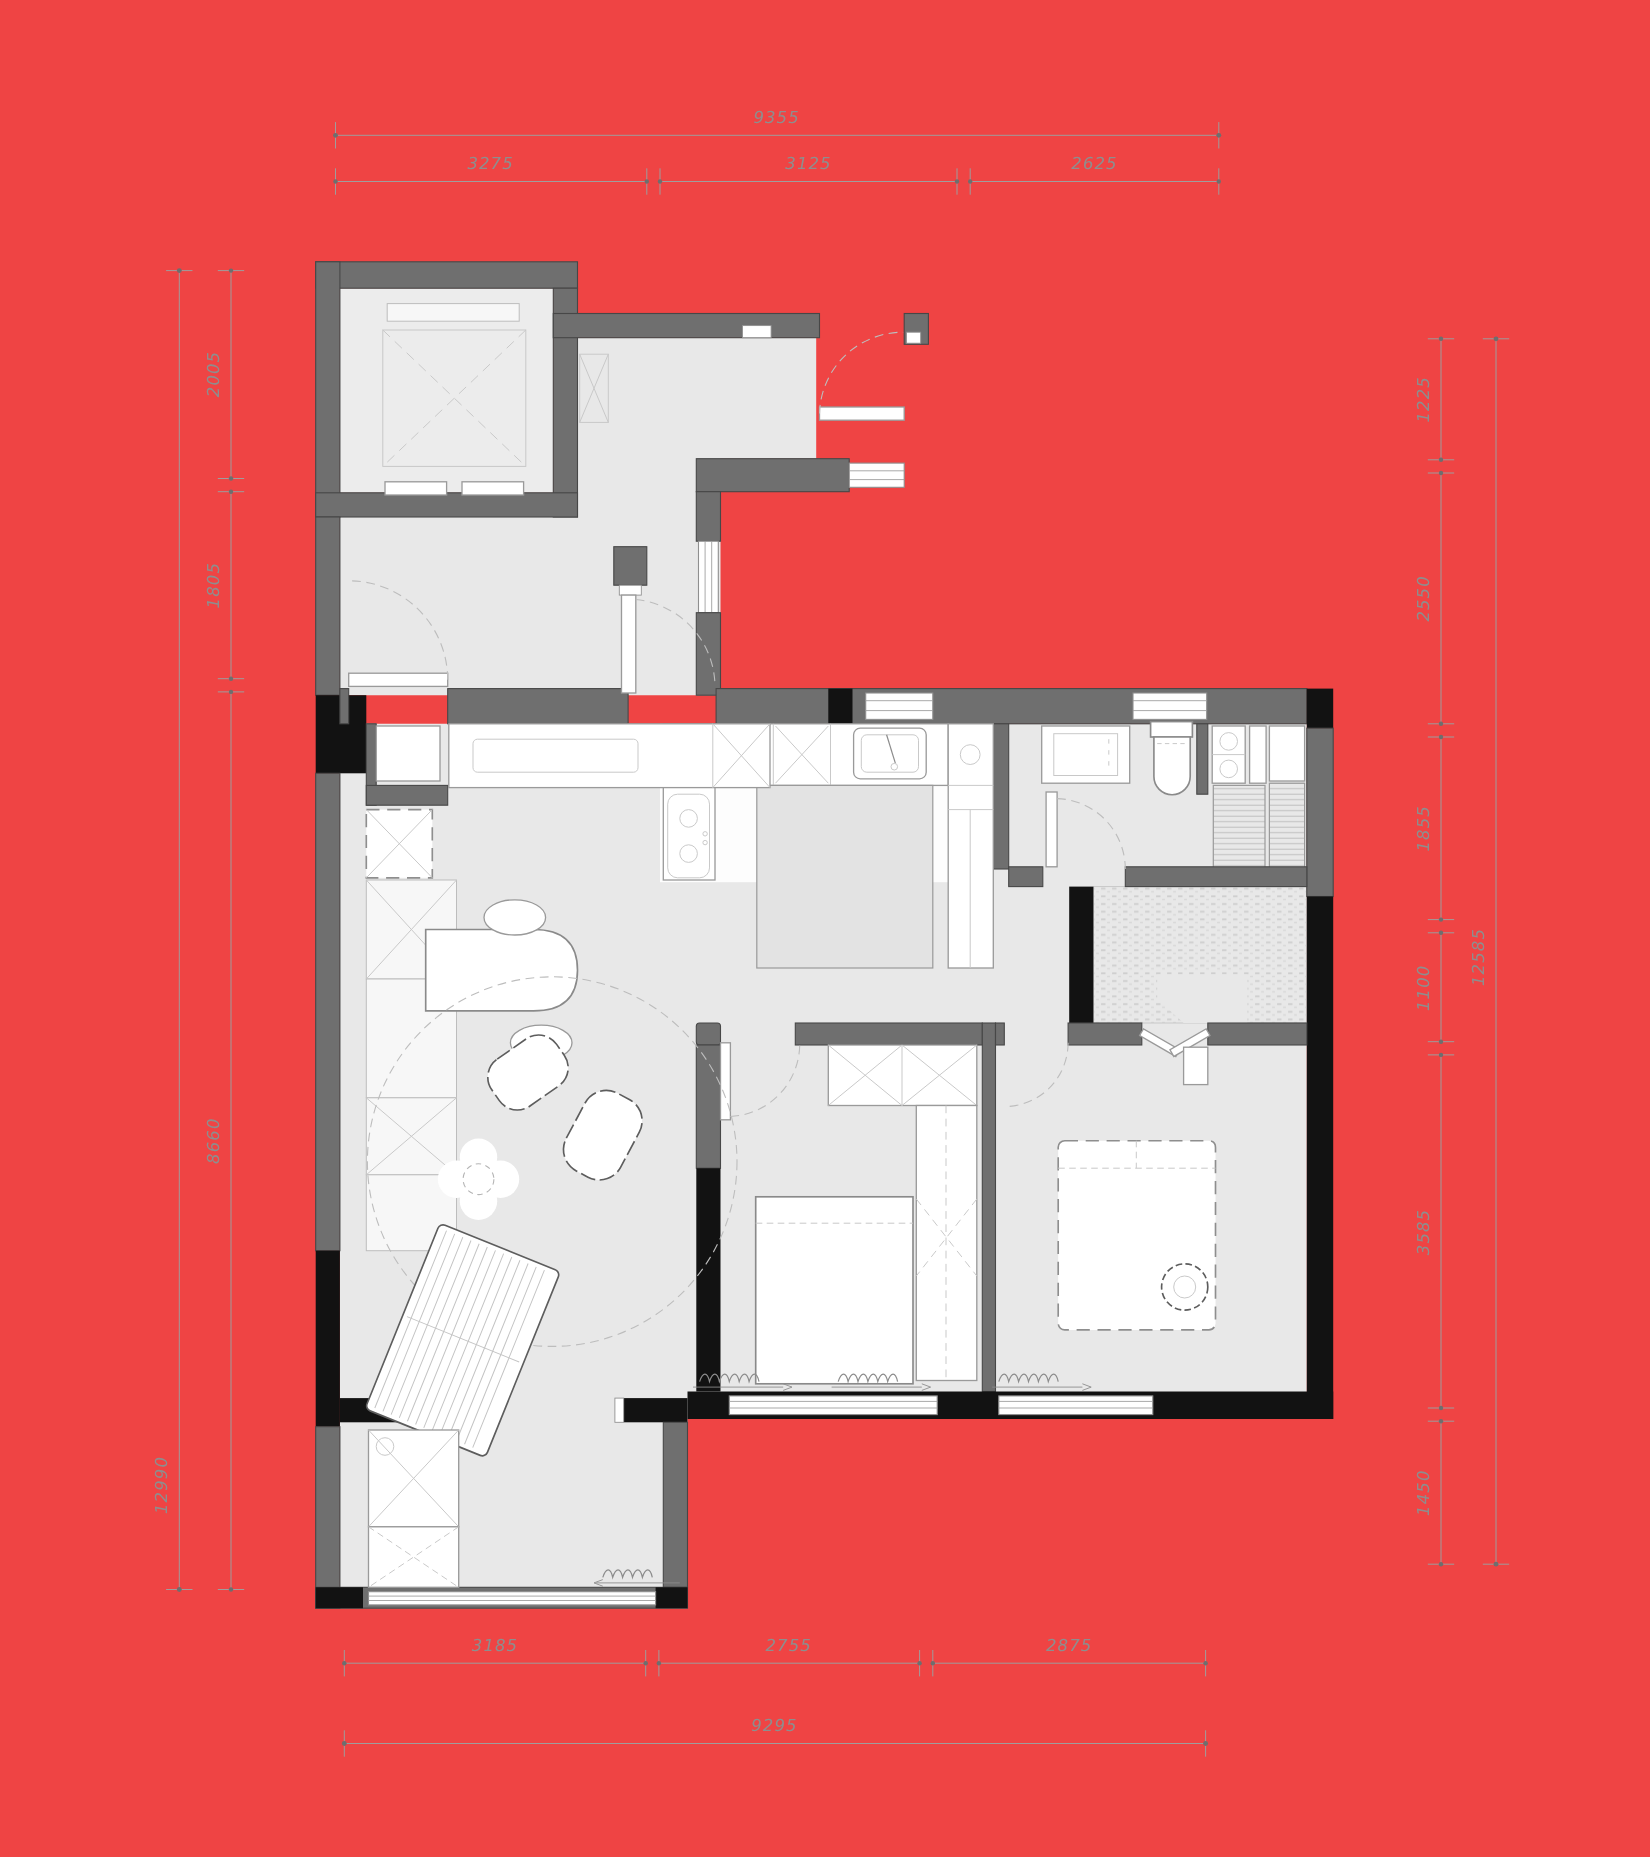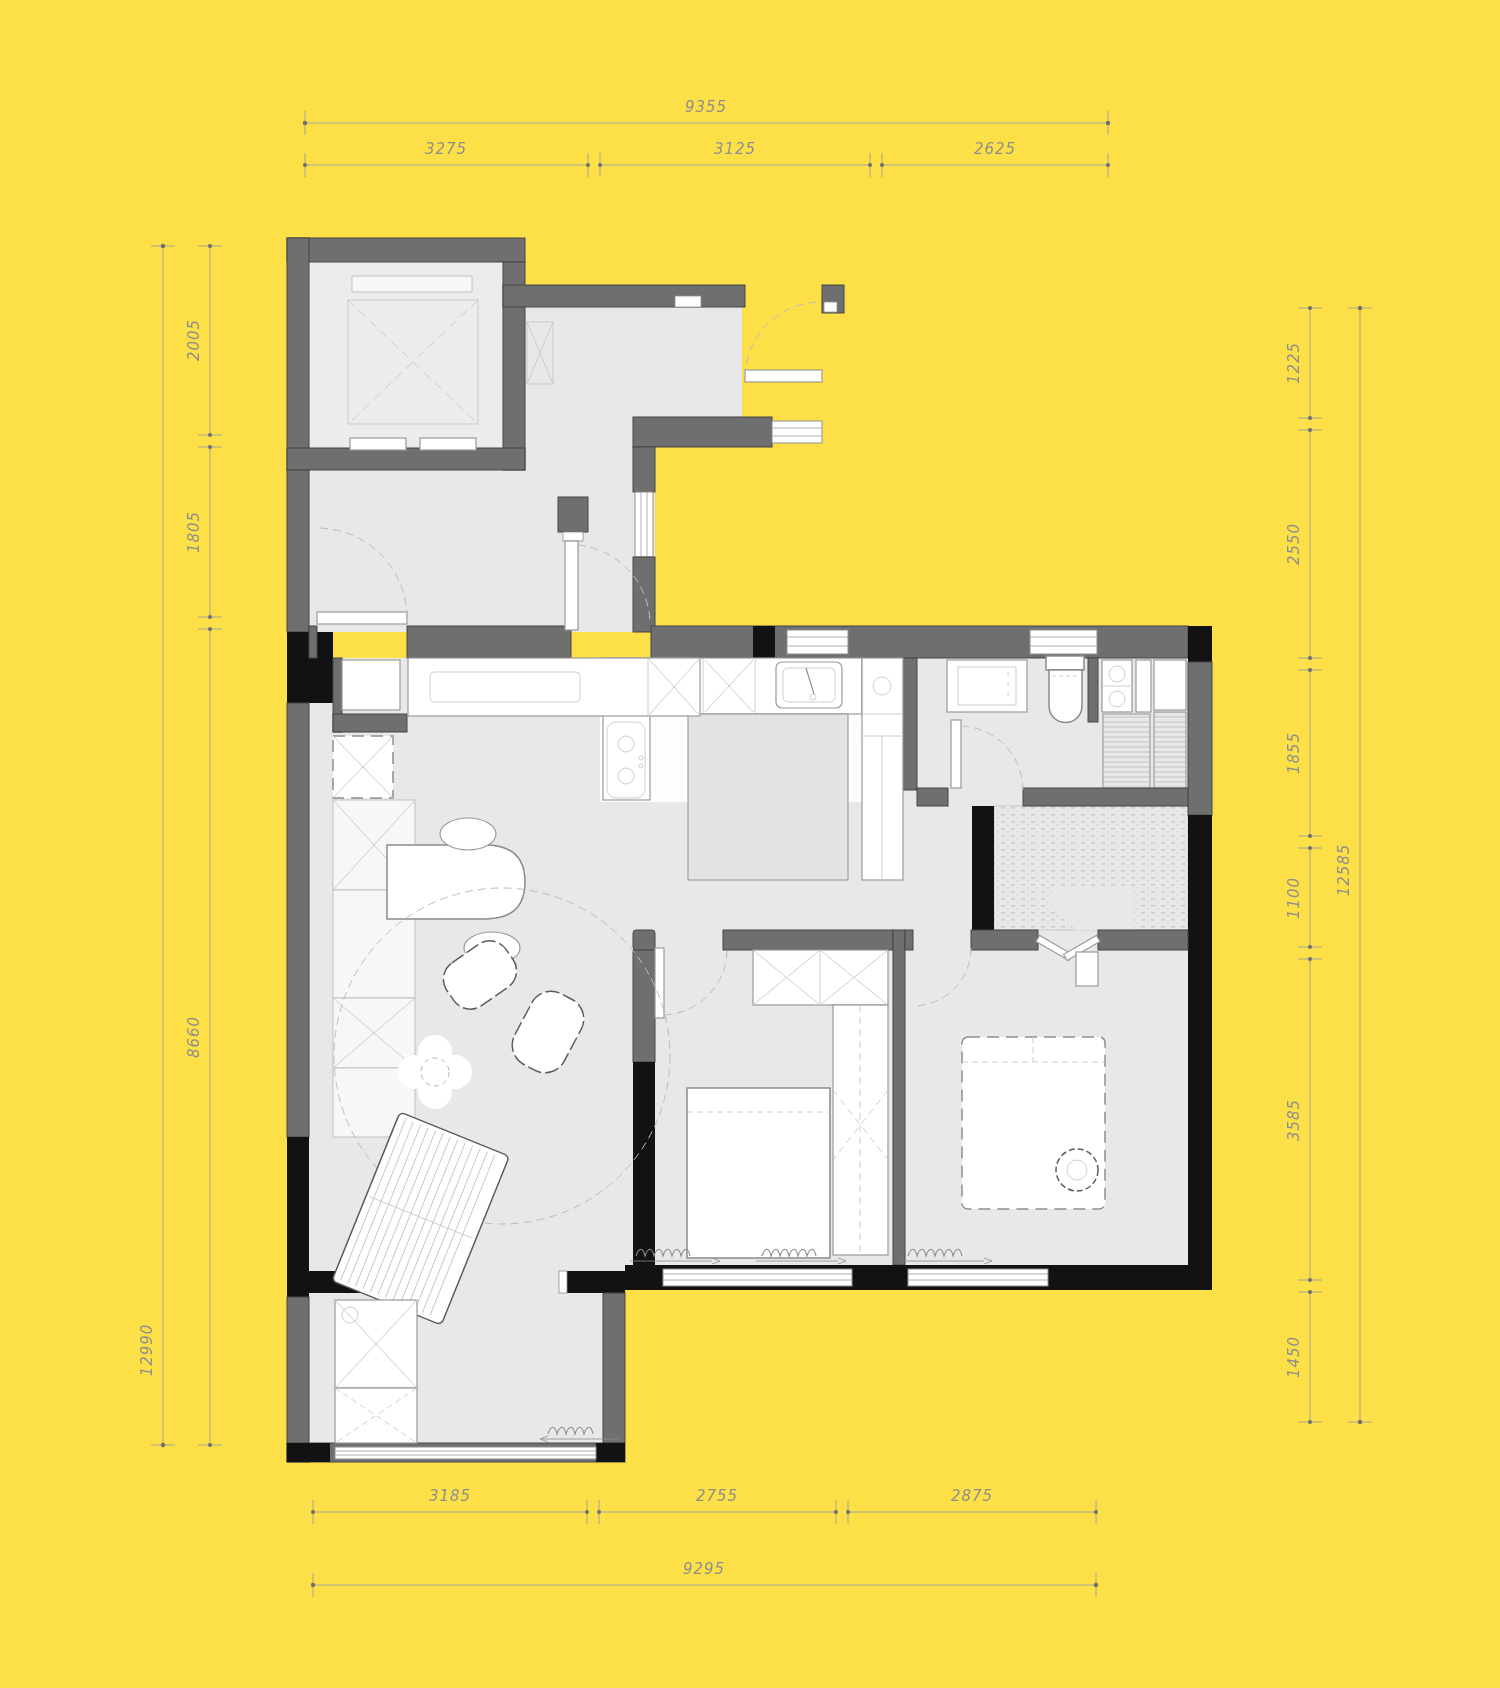--- a/index.html
+++ b/index.html
@@ -1,16 +1,16 @@
 <!DOCTYPE html>
 <html><head>
 <meta charset="utf-8">
 <style>
   html,body{margin:0;padding:0;background:#ffffff;}
-  .canvas{position:relative;width:1500px;height:1688px;background:#fde047;overflow:hidden;
+  .canvas{position:relative;width:1500px;height:1688px;background:#ef4444;overflow:hidden;
           font-family:"DejaVu Sans",sans-serif;}
   svg{position:absolute;left:0;top:0;}
   .wall{fill:#6f6f6f;stroke:#474747;stroke-width:1;}
   .blk{fill:#121212;stroke:none;}
   .floor{fill:#e8e8e8;stroke:none;}
   .efloor{fill:#ececec;stroke:none;}
   .kfloor{fill:#fdfdfd;stroke:none;}
   .fx{fill:#ffffff;stroke:#9a9a9a;stroke-width:1.2;}
   .fxd{fill:#ffffff;stroke:#8a8a8a;stroke-width:1.5;}
   .faint{fill:none;stroke:#c8c8c8;stroke-width:0.9;}

